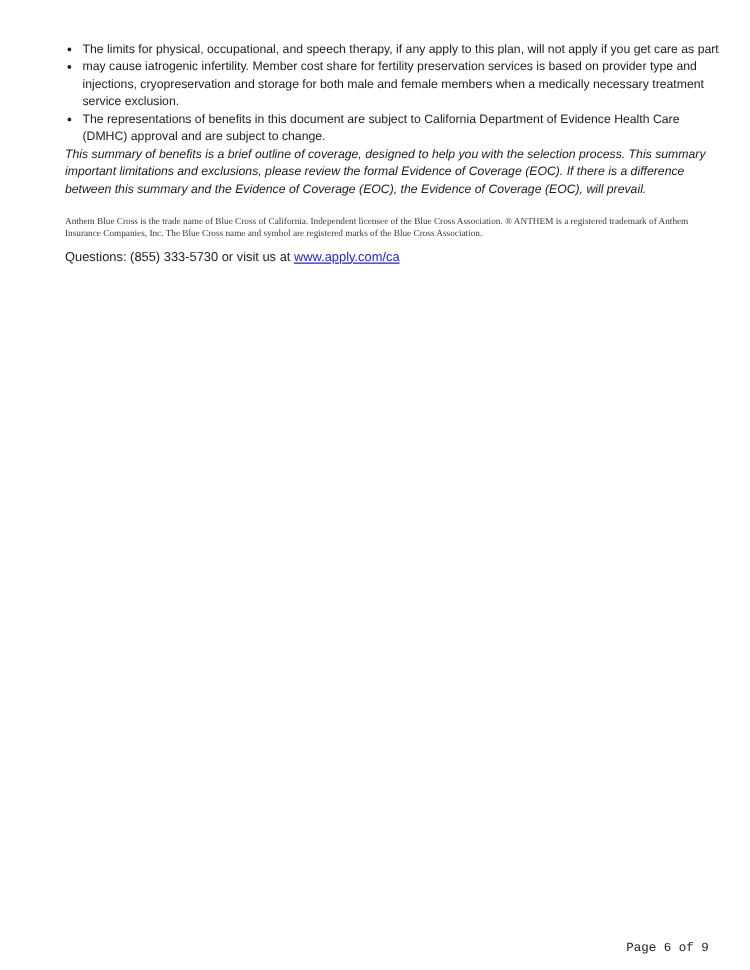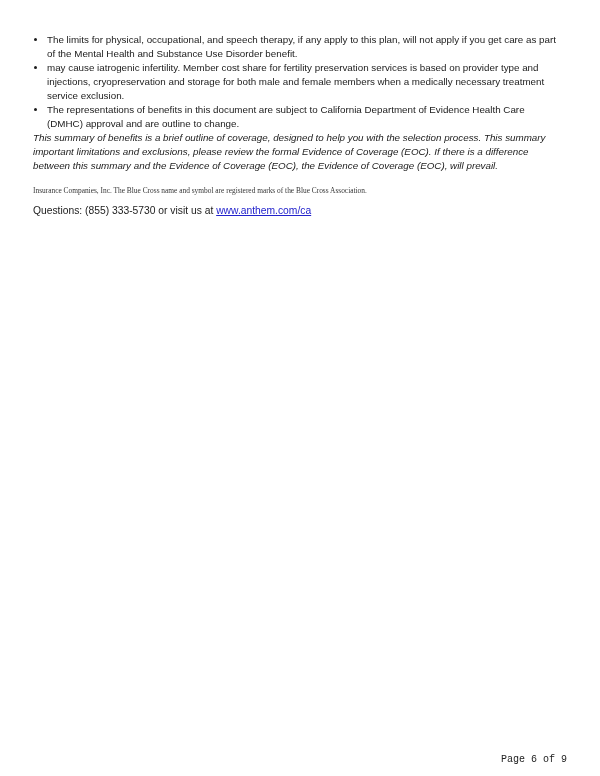--- a/index.html
+++ b/index.html
@@ -8,21 +8,21 @@
     position: relative;
     width: 600px;
     height: 776px;
     background: #ffffff;
     font-family: "Liberation Sans", sans-serif;
     color: #1b1b1b;
     overflow: hidden;
   }
   .content {
     position: absolute;
-    left: 33px;
+    left: 52px;
     top: 33px;
     width: 530px;
   }
   ul.bullets {
     margin: 0;
     padding: 0 0 0 14px;
     list-style: disc outside;
   }
   ul.bullets li {
     font-size: 9.8px;
@@ -64,41 +64,41 @@
 </style>
 </head>
 <body>
 
 <div class="page">
   <div class="content">
 
     <ul class="bullets">
       <li>
         <div class="ln">The limits for physical, occupational, and speech therapy, if any apply to this plan, will not apply if you get care as part</div>
-        <div class="ln">of the Mental Health and Substance Use Disorder benefit.</div>
       </li>
       <li>
         <div class="ln">may cause iatrogenic infertility. Member cost share for fertility preservation services is based on provider type and</div>
         <div class="ln">injections, cryopreservation and storage for both male and female members when a medically necessary treatment</div>
         <div class="ln">service exclusion.</div>
       </li>
       <li>
         <div class="ln">The representations of benefits in this document are subject to California Department of Evidence Health Care</div>
-        <div class="ln">(DMHC) approval and are outline to change.</div>
+        <div class="ln">(DMHC) approval and are subject to change.</div>
       </li>
     </ul>
 
     <div class="summary">
       <div class="ln">This summary of benefits is a brief outline of coverage, designed to help you with the selection process. This summary</div>
       <div class="ln">important limitations and exclusions, please review the formal Evidence of Coverage (EOC). If there is a difference</div>
       <div class="ln">between this summary and the Evidence of Coverage (EOC), the Evidence of Coverage (EOC), will prevail.</div>
     </div>
 
     <div class="legal">
+      <div class="ln">Anthem Blue Cross is the trade name of Blue Cross of California. Independent licensee of the Blue Cross Association. ® ANTHEM is a registered trademark of Anthem</div>
       <div class="ln">Insurance Companies, Inc. The Blue Cross name and symbol are registered marks of the Blue Cross Association.</div>
     </div>
 
-    <div class="questions"><span>Questions: (855) 333-5730 or visit us at </span><a href="#">www.anthem.com/ca</a></div>
+    <div class="questions"><span>Questions: (855) 333-5730 or visit us at </span><a href="#">www.apply.com/ca</a></div>
 
   </div>
 
   <div class="footer">Page 6 of 9</div>
 </div>
 
 </body></html>

